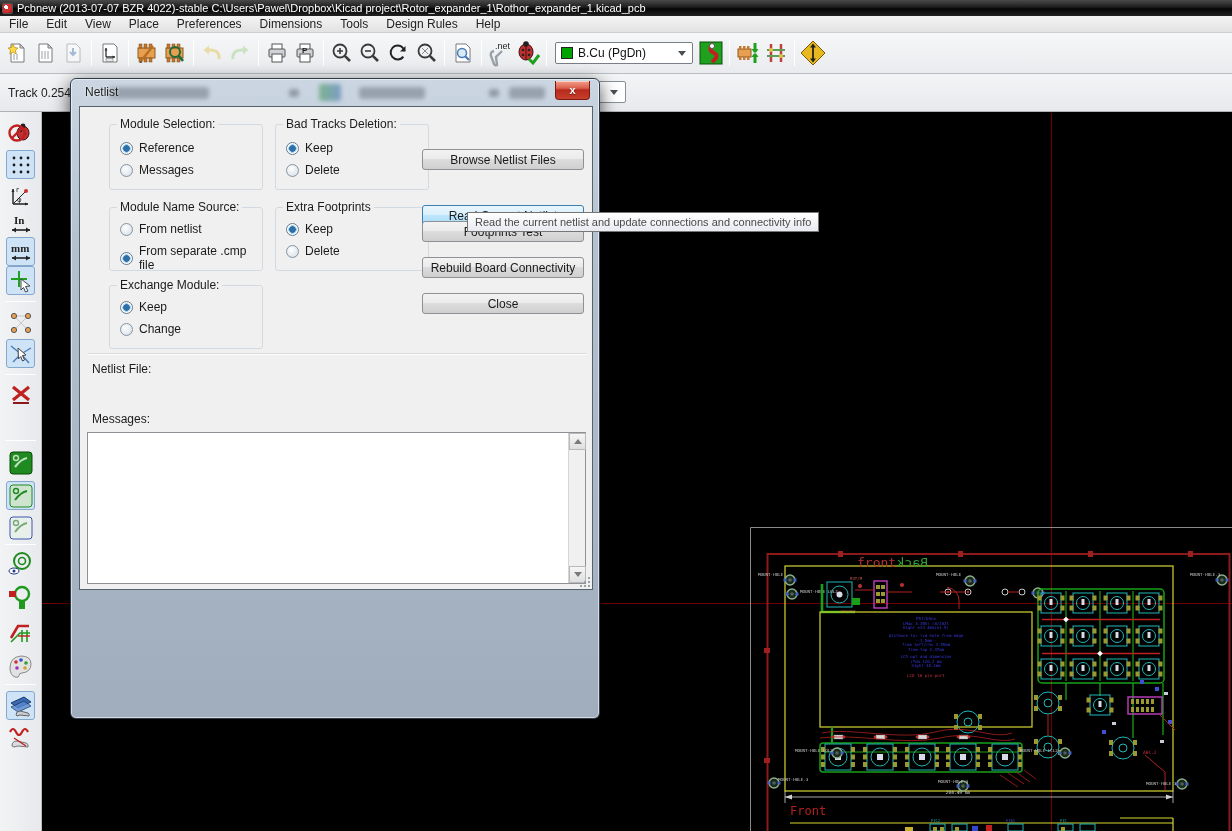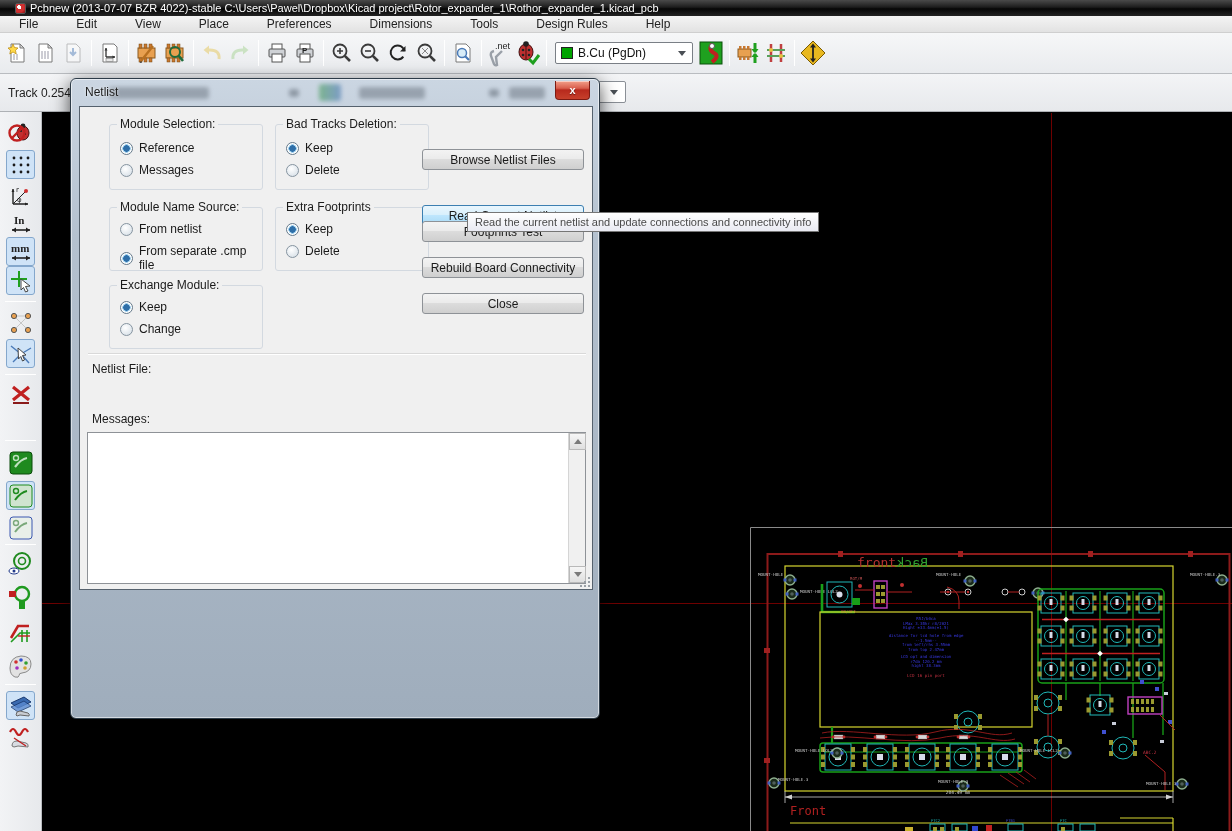--- a/index.html
+++ b/index.html
@@ -3,27 +3,27 @@
 <meta charset="utf-8">
 <style>
   * { margin:0; padding:0; box-sizing:border-box; }
   html,body { width:1232px; height:831px; overflow:hidden; background:#000; }
   body { font-family:"Liberation Sans", sans-serif; position:relative; }
   #app { position:absolute; inset:0; width:1232px; height:831px; }
 
   
   #titlebar { position:absolute; left:0; top:0; width:1232px; height:16px;
     background:linear-gradient(180deg,#4a4a4a 0%,#1c1c1c 45%,#060606 55%,#222 100%);
-    color:#fff; font-size:11px; display:flex; align-items:center; padding-left:15px; white-space:nowrap; }
+    color:#fff; font-size:11px; display:flex; align-items:center; padding-left:2px; white-space:nowrap; }
   #app-icon { width:11px; height:11px; margin-right:4px; border-radius:2px;
     background:radial-gradient(circle at 35% 35%, #fff 0 2px, #d03030 2px 60%, #801010 100%); border:1px solid #555; }
   #menubar { position:absolute; left:0; top:16px; width:1232px; height:17px;
     background:linear-gradient(180deg,#f4f4f4,#e2e2e2); border-bottom:1px solid #cfcfcf;
     display:flex; align-items:center; font-size:12px; color:#222; }
-  .menu-item { padding:0 19px; height:17px; line-height:17px; cursor:default; }
+  .menu-item { padding:0 9px; height:17px; line-height:17px; cursor:default; }
 
   #maintoolbar { position:absolute; left:0; top:33px; width:1232px; height:41px;
     background:linear-gradient(180deg,#f6f7f8,#e9ebee); border-bottom:1px solid #b9bcc0;
     display:flex; align-items:center; padding-left:3px; }
   #toolbar2 { position:absolute; left:0; top:74px; width:1232px; height:38px;
     background:linear-gradient(180deg,#f3f4f6,#e7e9ec); border-bottom:1px solid #aeb1b5;
     display:flex; align-items:center; font-size:12px; color:#222; }
   #track-label { margin-left:8px; white-space:nowrap; }
   #combo-fragment { position:absolute; left:598px; top:7px; width:28px; height:22px;
     background:#fff; border:1px solid #8a8f96; border-radius:2px; display:flex; align-items:center; justify-content:flex-end; }

